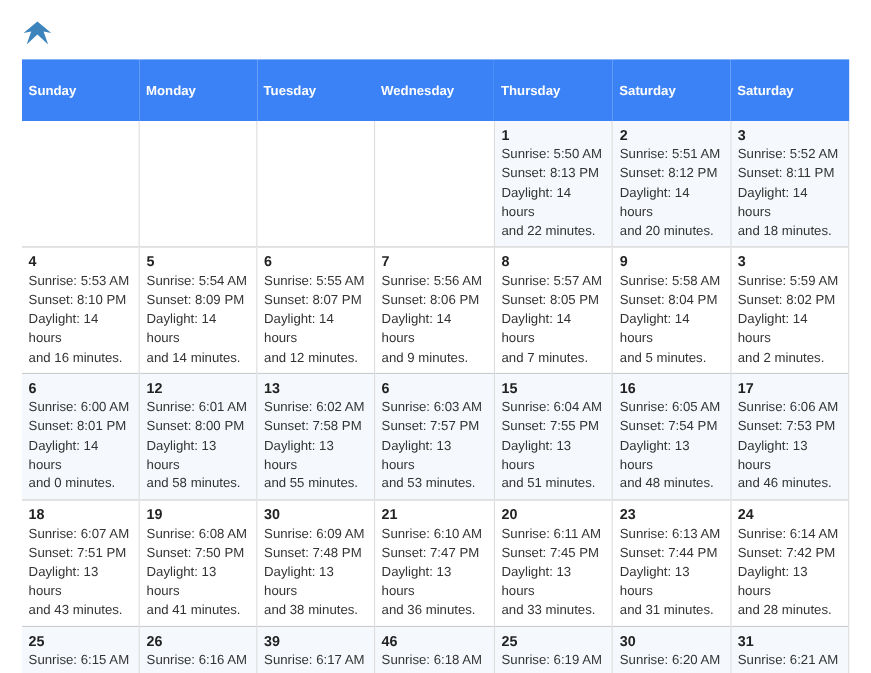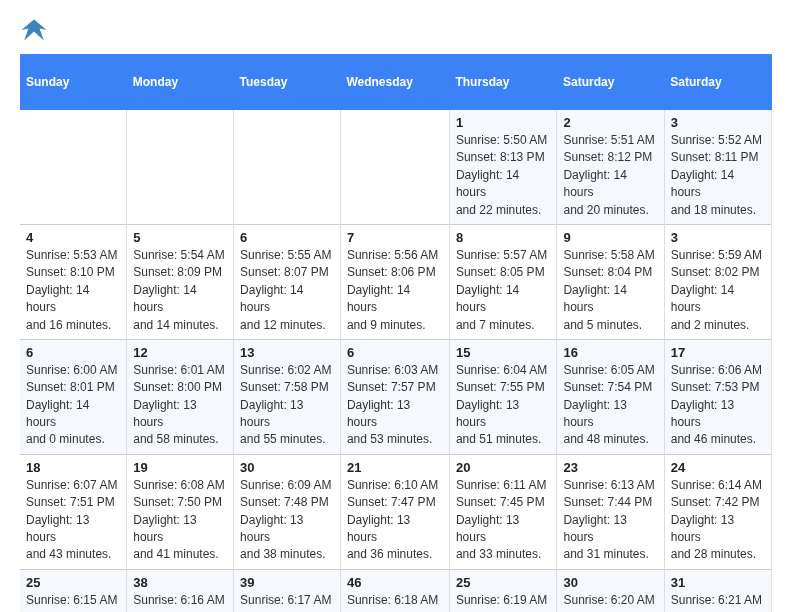--- a/index.html
+++ b/index.html
@@ -230,21 +230,21 @@
           <span class="day-num">24</span>
           <div class="day-detail">Sunrise: 6:14 AM<br>Sunset: 7:42 PM<br>Daylight: 13 hours<br>and 28 minutes.</div>
         </td>
       </tr>
       <tr>
         <td>
           <span class="day-num">25</span>
           <div class="day-detail">Sunrise: 6:15 AM<br>Sunset: 7:40 PM<br>Daylight: 13 hours<br>and 25 minutes.</div>
         </td>
         <td>
-          <span class="day-num">38</span>
+          <span class="day-num">26</span>
           <div class="day-detail">Sunrise: 6:16 AM<br>Sunset: 7:39 PM<br>Daylight: 13 hours<br>and 23 minutes.</div>
         </td>
         <td>
           <span class="day-num">39</span>
           <div class="day-detail">Sunrise: 6:17 AM<br>Sunset: 7:37 PM<br>Daylight: 13 hours<br>and 20 minutes.</div>
         </td>
         <td>
           <span class="day-num">46</span>
           <div class="day-detail">Sunrise: 6:18 AM<br>Sunset: 7:36 PM<br>Daylight: 13 hours<br>and 18 minutes.</div>
         </td>

